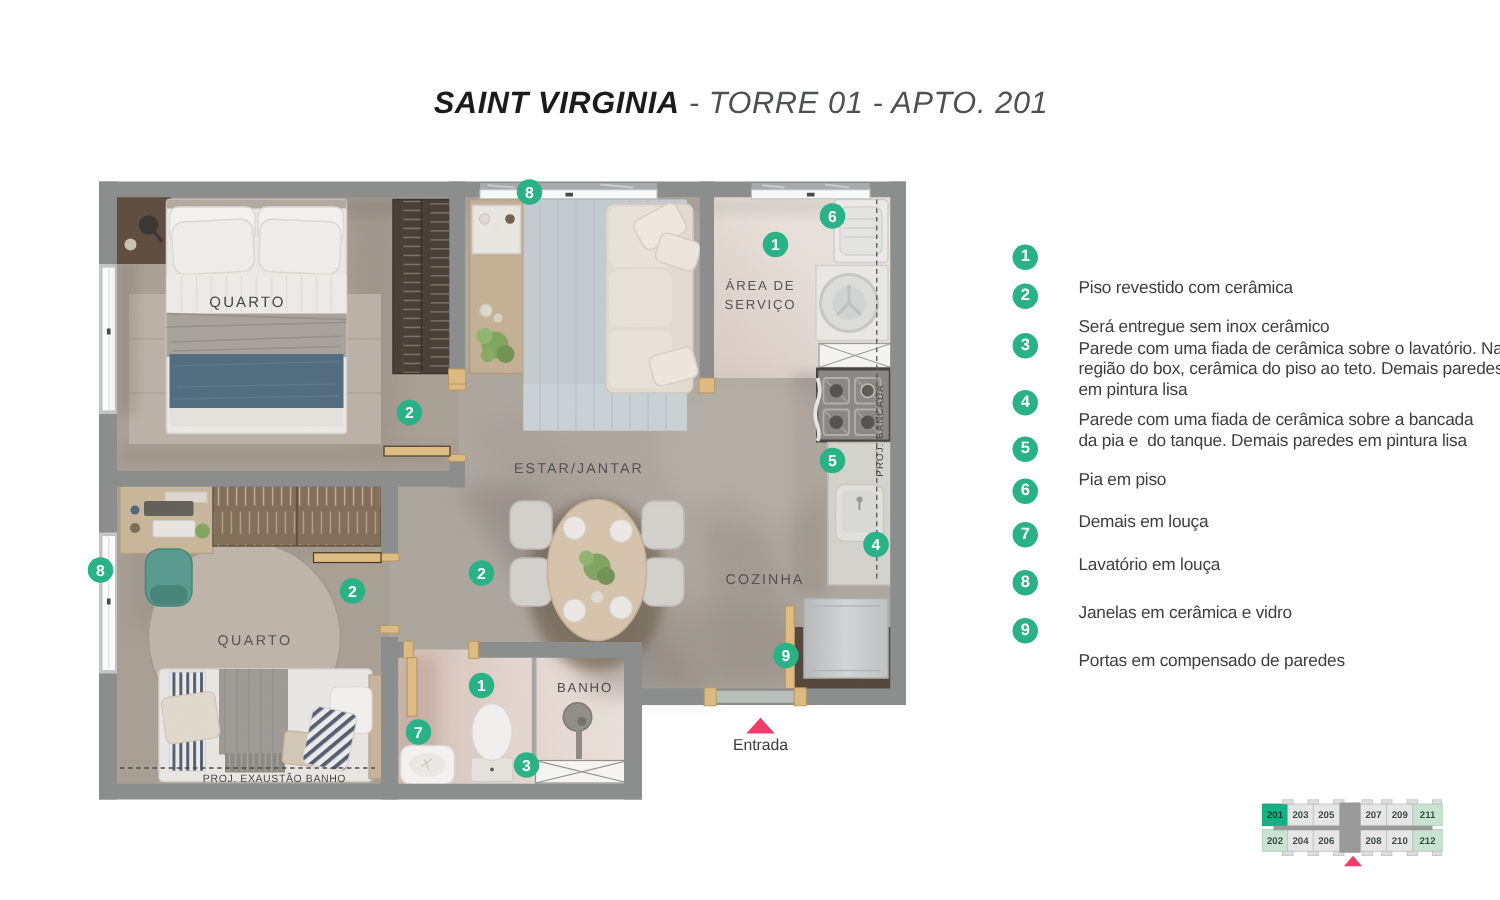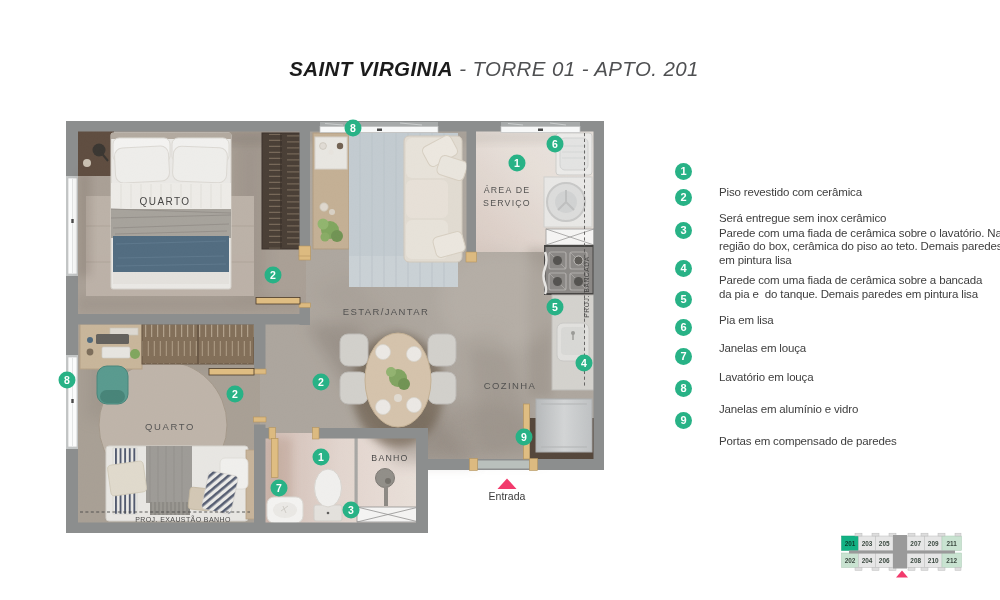--- a/index.html
+++ b/index.html
@@ -30,36 +30,36 @@
     <div class="lt" style="top:-4px">Parede com uma fiada de cerâmica sobre o lavatório. Na<br>região do box, cerâmica do piso ao teto. Demais paredes<br>em pintura lisa</div>
   </div>
 
 <div class="leg" style="top:253.5px">
     <div class="lc" style="top:6px">4</div>
     <div class="lt" style="top:-1.5px">Parede com uma fiada de cerâmica sobre a bancada<br>da pia e&nbsp; do tanque. Demais paredes em pintura lisa</div>
   </div>
 
 <div class="leg" style="top:290.5px">
     <div class="lc">5</div>
-    <div class="lt">Pia em lisa</div>
+    <div class="lt">Pia em piso</div>
   </div>
 
 <div class="leg" style="top:319px">
     <div class="lc">6</div>
-    <div class="lt">Janelas em louça</div>
+    <div class="lt">Demais em louça</div>
   </div>
 
 <div class="leg" style="top:348px">
     <div class="lc">7</div>
     <div class="lt">Lavatório em louça</div>
   </div>
 
 <div class="leg" style="top:379.5px">
     <div class="lc">8</div>
-    <div class="lt">Janelas em alumínio e vidro</div>
+    <div class="lt">Janelas em cerâmica e vidro</div>
   </div>
 
 <div class="leg" style="top:412px">
     <div class="lc">9</div>
     <div class="lt">Portas em compensado de paredes</div>
   </div>
 
 <svg id="plan" width="1000" height="600" viewBox="0 0 1000 600" style="position:absolute;left:0;top:0;">
 <defs>
   <linearGradient id="asGrad" x1="0" y1="1" x2="1" y2="0">

